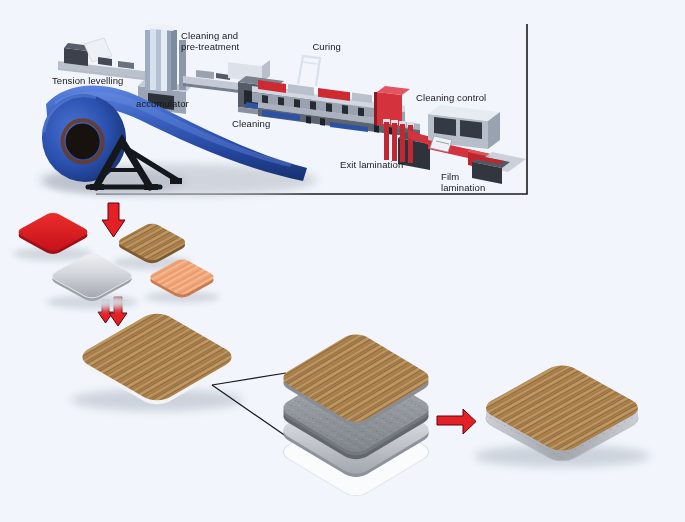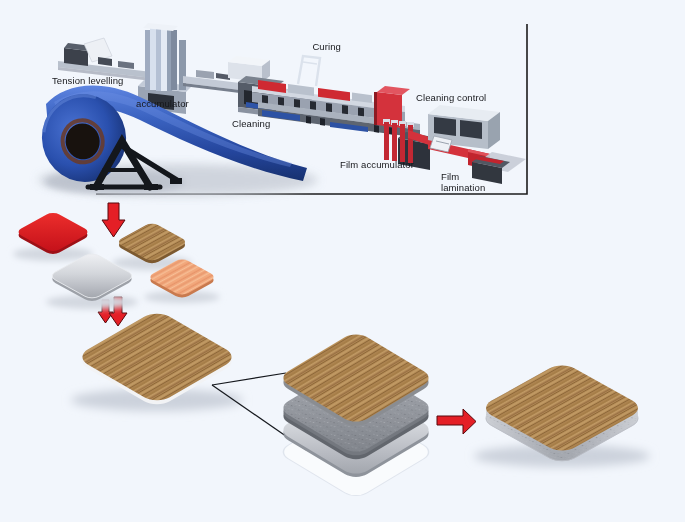--- a/index.html
+++ b/index.html
@@ -296,19 +296,20 @@
       <rect x="-59" y="-59" width="118" height="118" rx="18" fill="url(#silverGrad)" transform="translate(9,9)"></rect>
       <rect x="-59" y="-59" width="118" height="118" rx="18" fill="url(#silverGrad)" transform="translate(5,5)"></rect>
       <rect x="-59" y="-59" width="118" height="118" rx="18" fill="url(#speckle)" opacity="0.5" transform="translate(10,10)"></rect>
       <rect x="-59" y="-59" width="118" height="118" rx="18" fill="url(#woodPat)"></rect>
     </g>
   </g>
 </svg>
 
 <div class="lbl" style="left:52px;top:75px;width:86px;">Tension levelling</div>
 <div class="lbl" style="left:136px;top:98px;width:62px;">accumulator</div>
+<div class="lbl" style="left:181px;top:30px;width:70px;">Cleaning and pre-treatment</div>
 <div class="lbl" style="left:232px;top:118px;width:46px;">Cleaning</div>
 <div class="lbl" style="left:299px;top:41px;width:42px;text-align:right;">Curing</div>
-<div class="lbl" style="left:340px;top:159px;width:88px;">Film accumulator</div>
+<div class="lbl" style="left:340px;top:159px;width:88px;">Exit lamination</div>
 <div class="lbl" style="left:416px;top:92px;width:80px;">Cleaning control</div>
 <div class="lbl" style="left:441px;top:171px;width:60px;">Film lamination</div>
 
 </div>
 
 </body></html>

